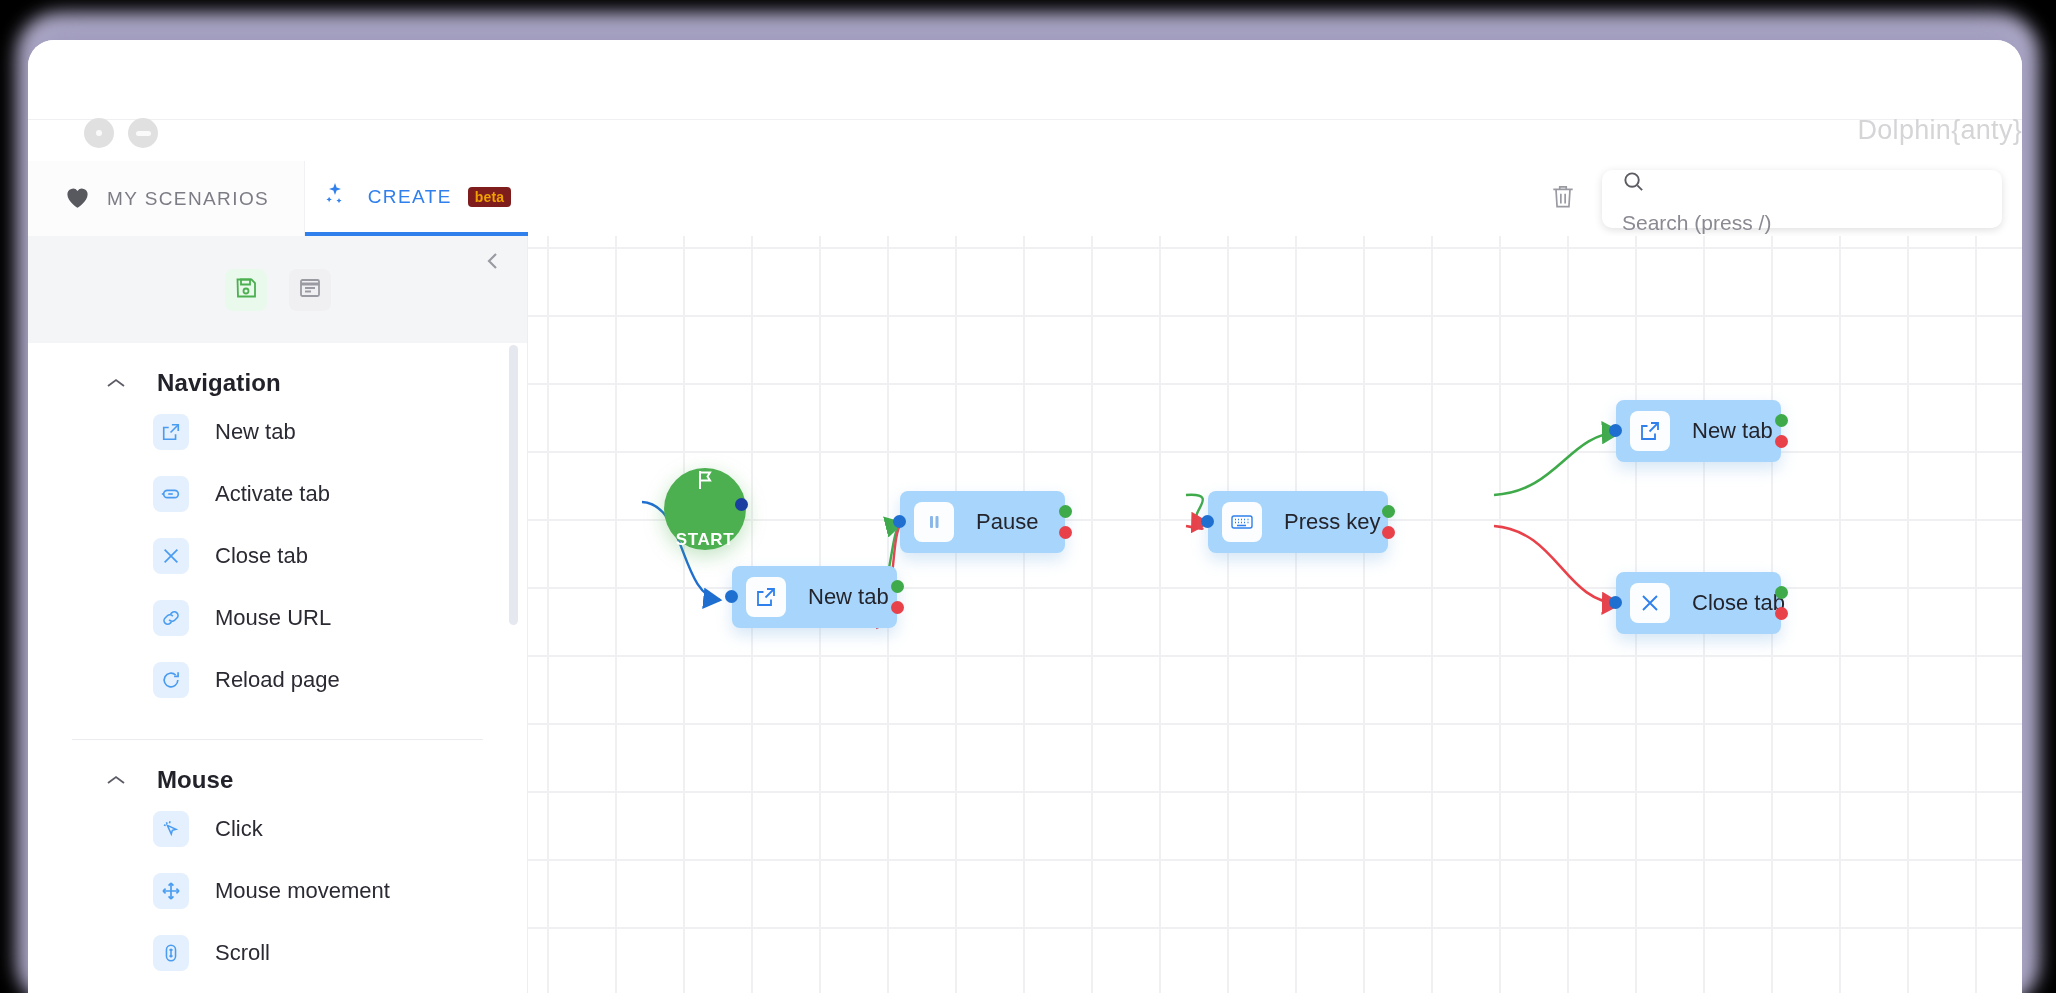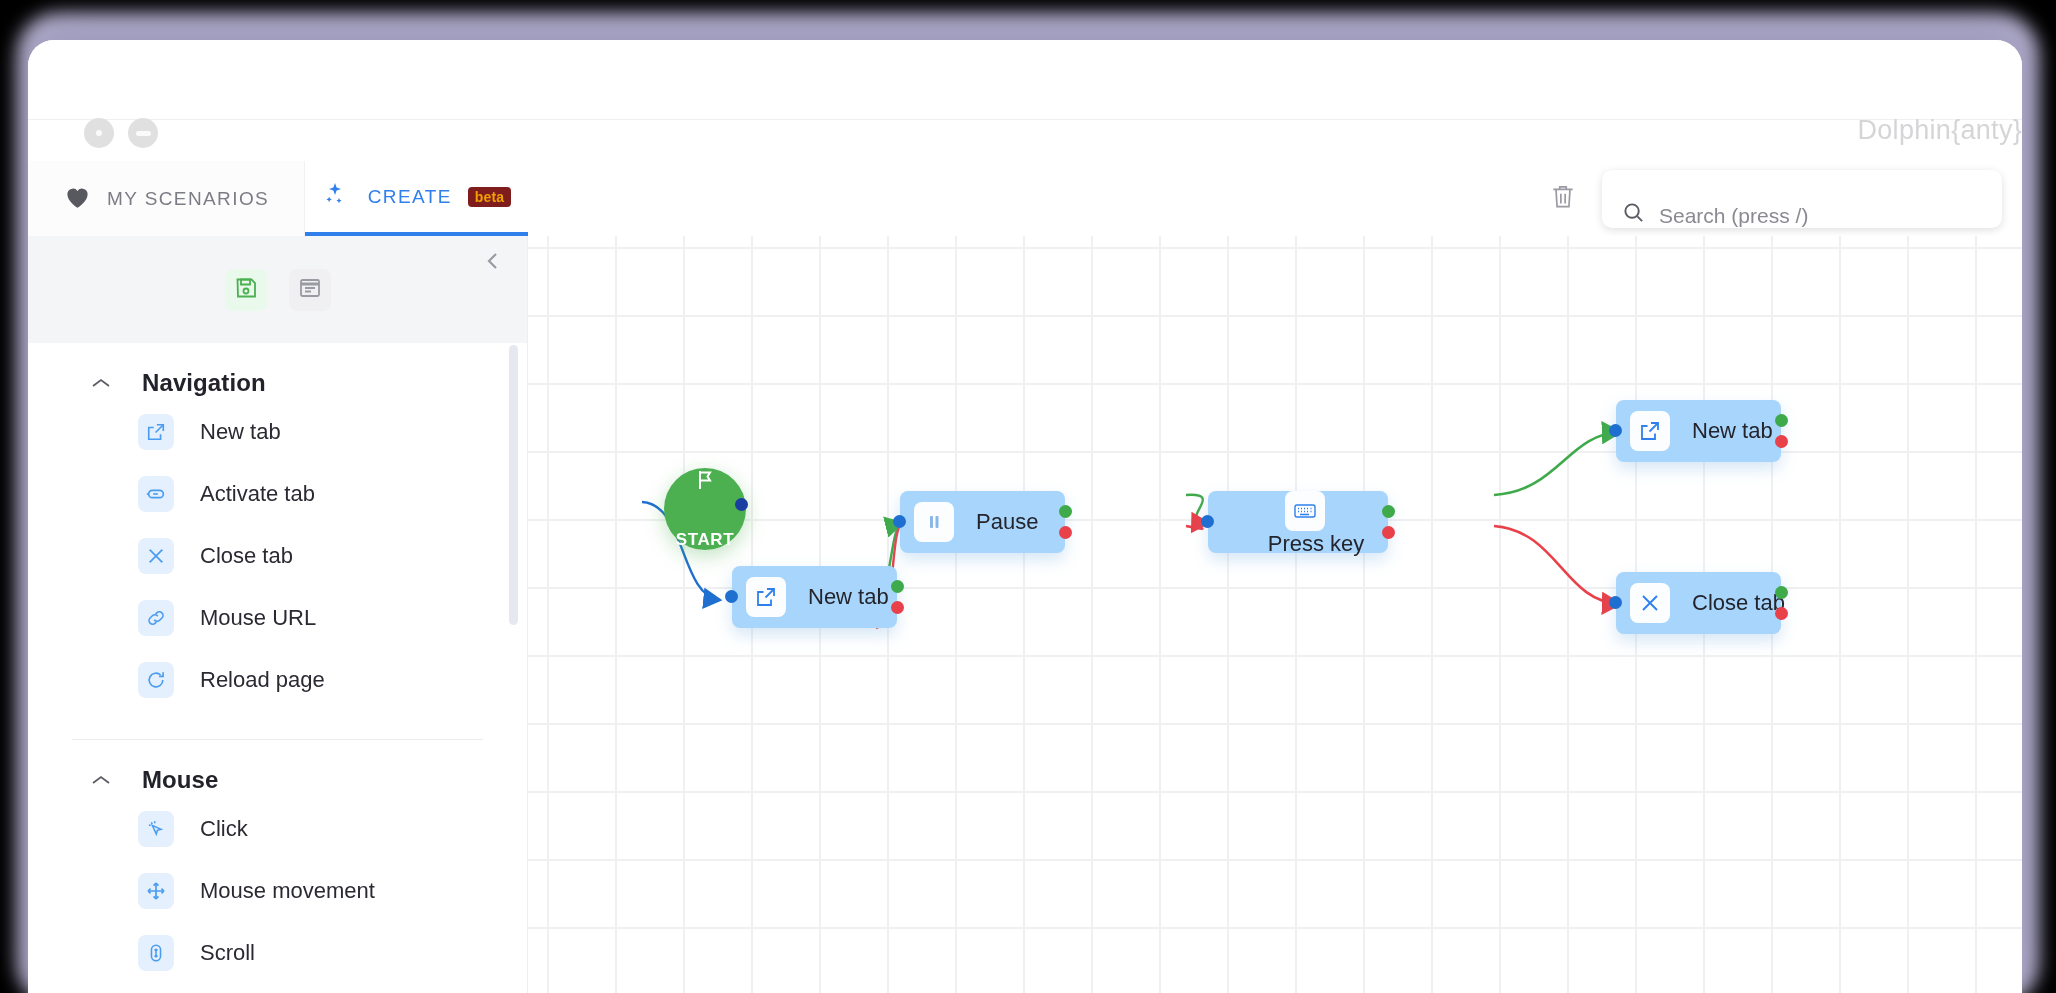--- a/index.html
+++ b/index.html
@@ -119,23 +119,24 @@
     gap: 26px;
     padding-right: 20px;
   }
   #trash-icon { color: #9a9aa2; cursor: pointer; }
   #search-box {
     width: 400px; height: 58px;
     background: #ffffff;
     border-radius: 10px;
     box-shadow: 0 2px 9px rgba(0,0,0,.13);
     display: flex;
-    align-items: flex-end;
+    align-items: flex-start;
     gap: 14px;
     padding: 0 20px;
+    flex-direction: column;
   }
   #search-input {
     border: none; outline: none;
     font-size: 21px;
     color: #5b5b63;
     font-family: "Liberation Sans", sans-serif;
     width: 100%;
     background: transparent;
   }
   #search-input::placeholder { color: #8a8a93; }
@@ -178,21 +179,21 @@
     cursor: pointer;
   }
   #tool-save { background: #e9f9ec; color: #4caf50; }
   #tool-layout { background: #f0f0f2; color: #9a9aa2; }
 
   #sidebar-scroll {
     height: 650px;
     overflow: hidden;
     position: relative;
   }
-  .section { padding: 0 0 0 0; }
+  .section { padding: 0 0 0 15px; }
   .section-head {
     display: flex;
     align-items: center;
     gap: 30px;
     padding: 26px 44px 4px 62px;
     cursor: pointer;
   }
   .chev { color: #5c5c66; display: block; transform: translateY(2px); }
   .section-title {
     font-size: 24px;
@@ -570,21 +571,21 @@
           <svg width="20" height="20" viewBox="0 0 20 20">
               <rect x="6" y="4" width="3" height="12" rx="1" fill="#8ab6e8"></rect>
               <rect x="11.5" y="4" width="3" height="12" rx="1" fill="#8ab6e8"></rect>
             </svg>
         </span>
         <span class="node-label">Pause</span>
         <span class="port port-out-ok"></span>
         <span class="port port-out-err"></span>
       </div>
 
-      <div class="node" style="left:680px; top:255px; width:180px;flex-direction:column;">
+      <div class="node" style="left:680px; top:255px; width:180px;">
         <span class="port port-in"></span>
         <span class="node-icon">
           <svg width="24" height="20" viewBox="0 0 24 20" fill="none" stroke="#2f80ed" stroke-width="1.4">
             <rect x="2" y="4" width="20" height="12" rx="2"></rect>
             <path d="M5 7.5h1M8 7.5h1M11 7.5h1M14 7.5h1M17.5 7.5h1M5 10.5h1M8 10.5h1M11 10.5h1M14 10.5h1M17.5 10.5h1M7 13.5h9" stroke-width="1.6"></path>
           </svg>
         </span>
         <span class="node-label">Press key</span>
         <span class="port port-out-ok"></span>
         <span class="port port-out-err"></span>

